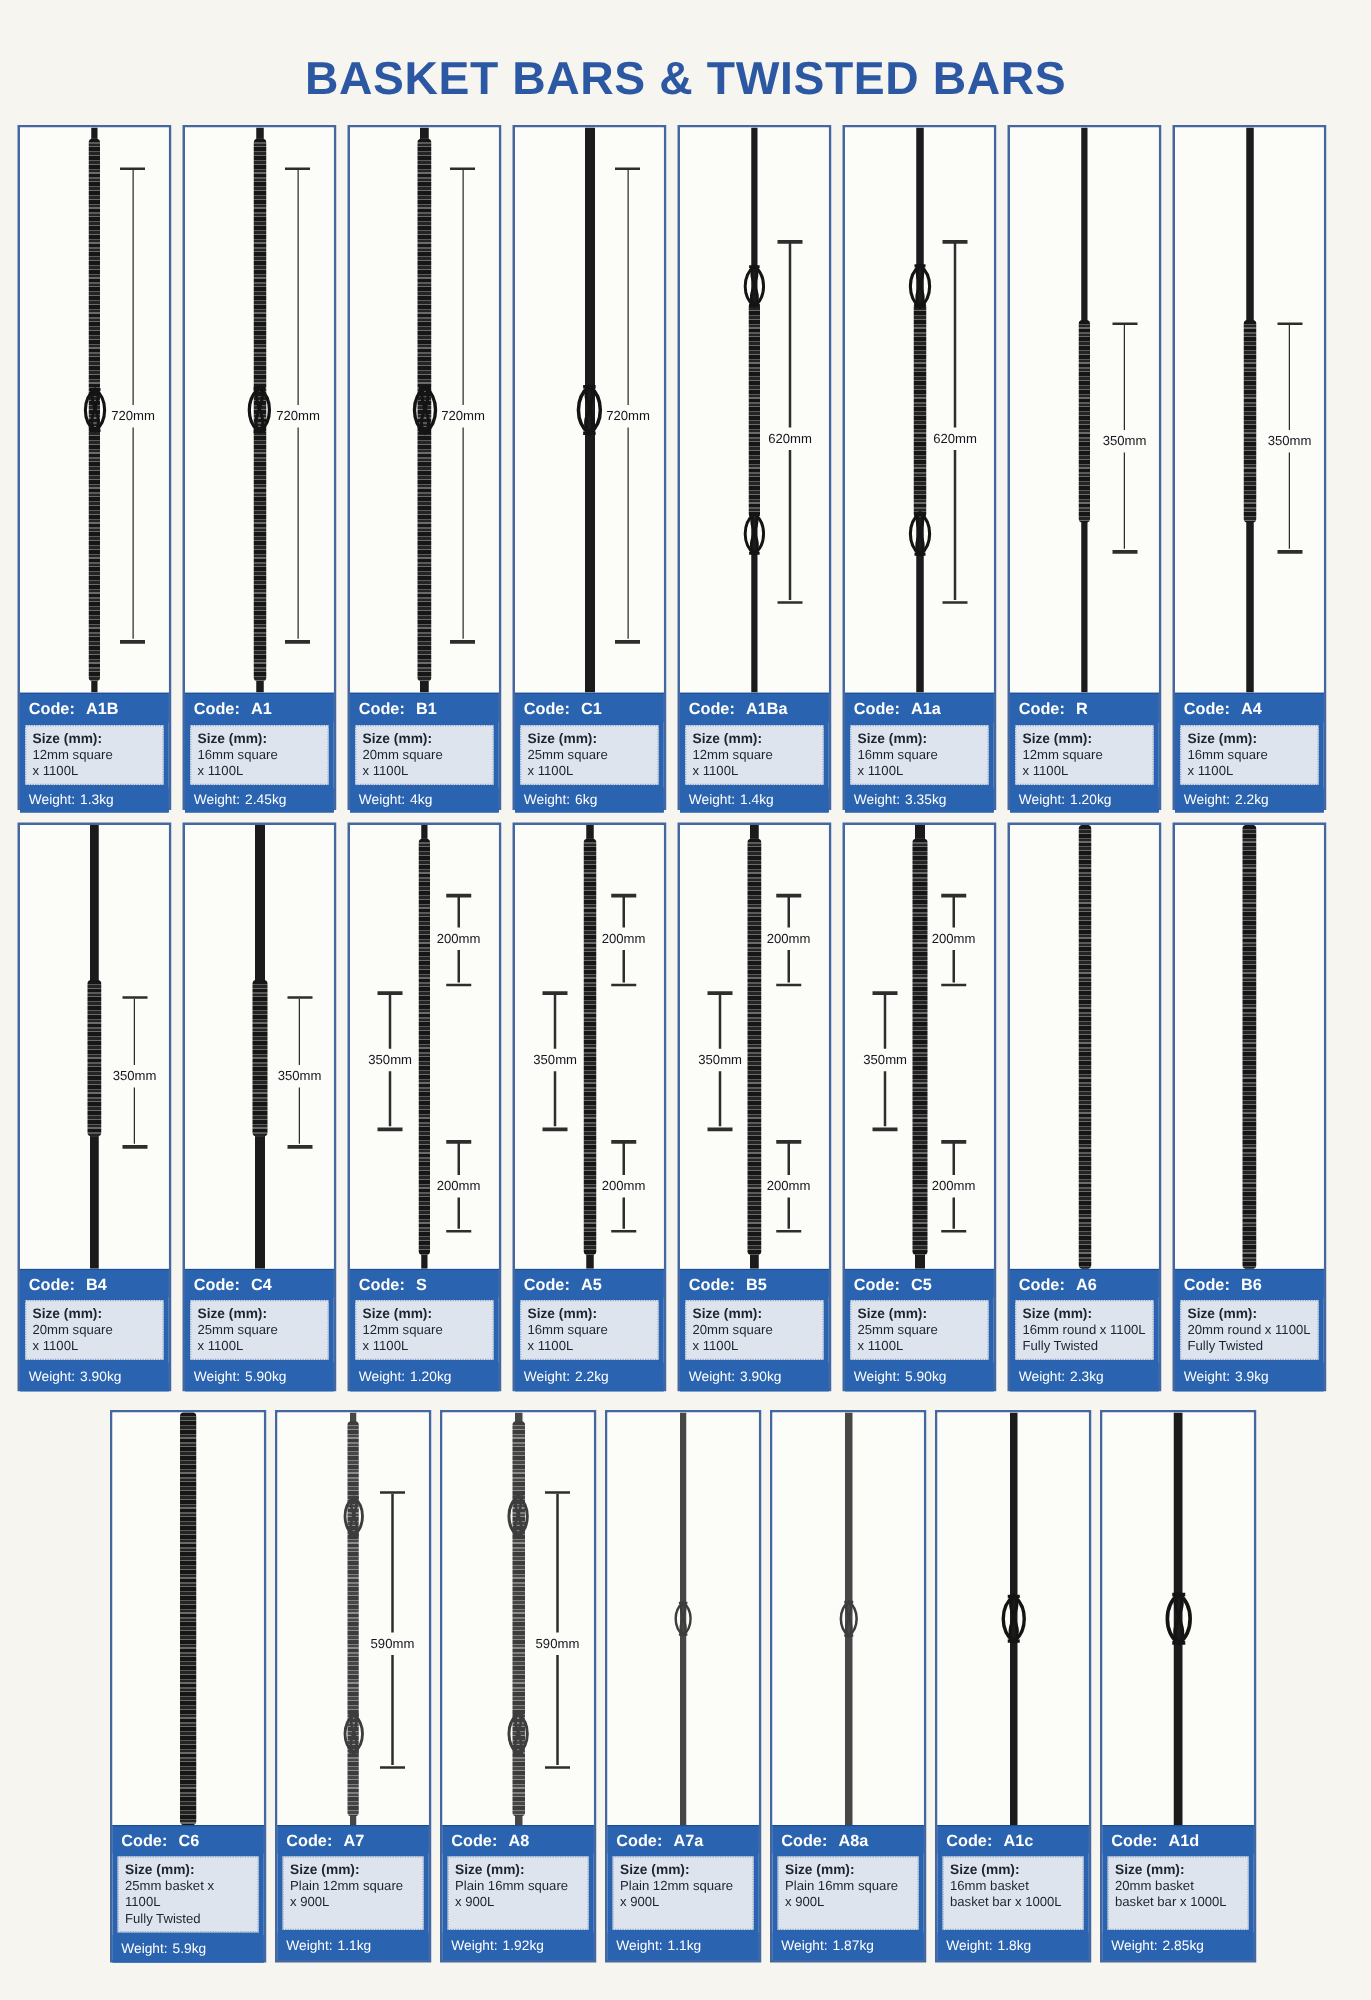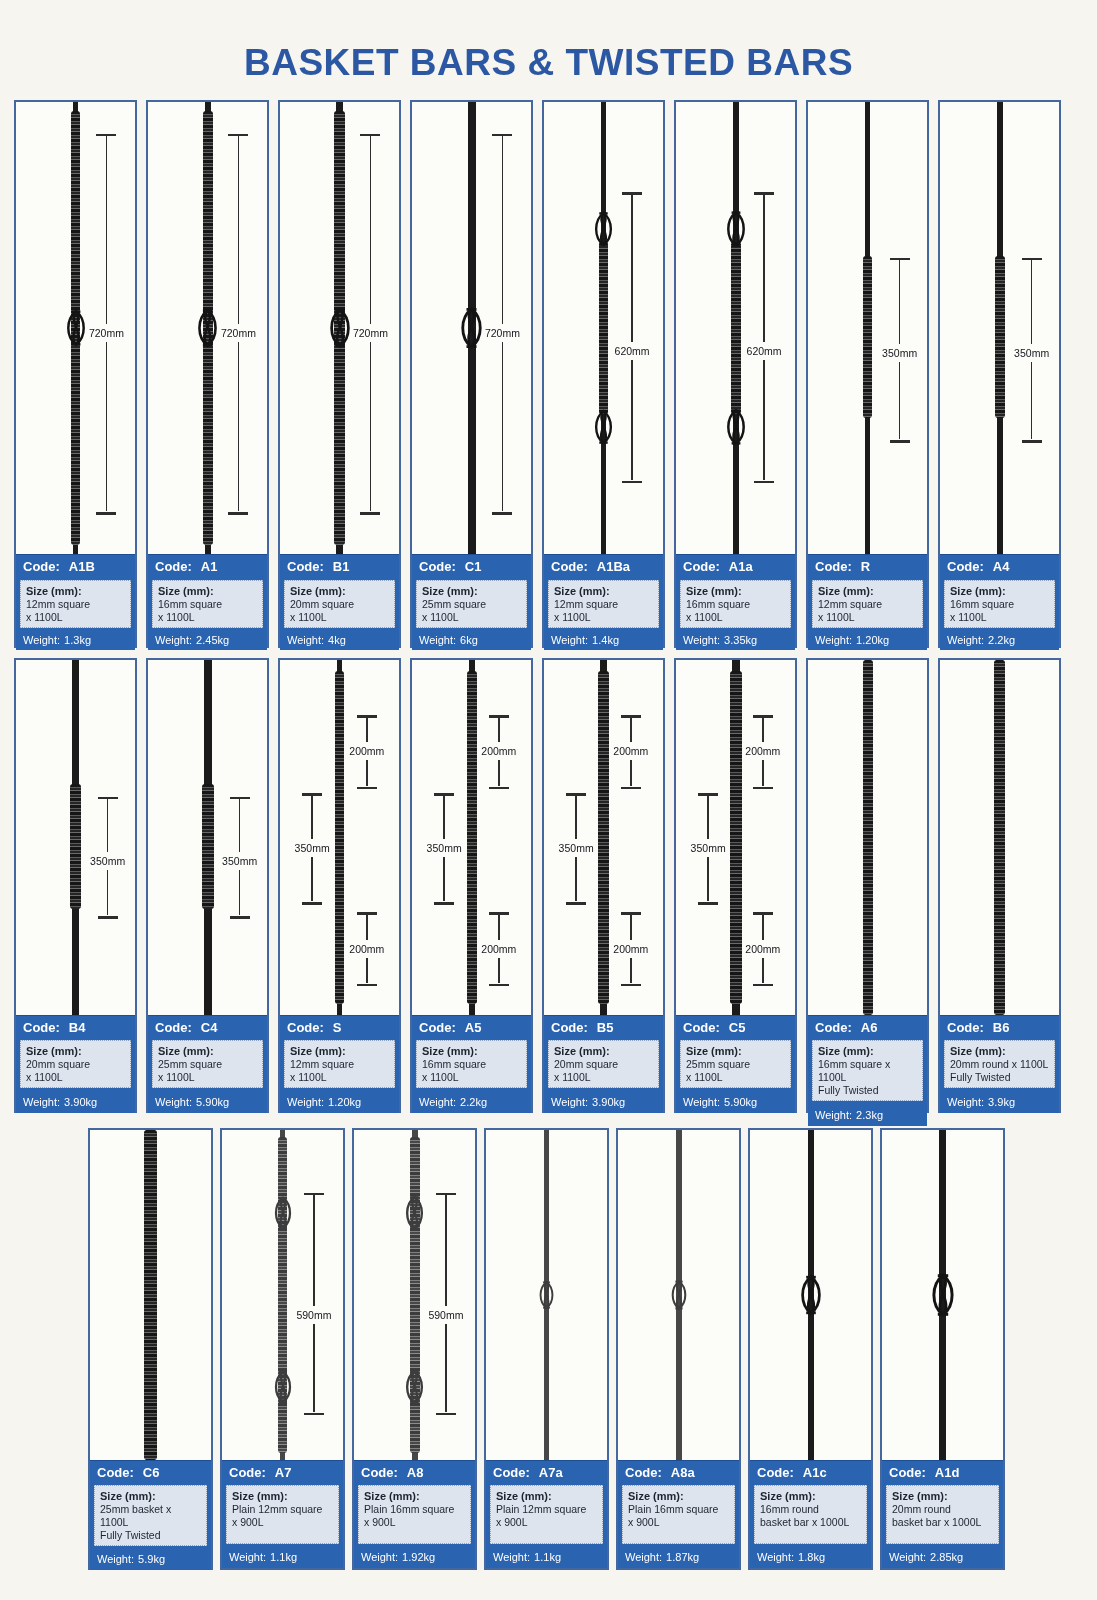--- a/index.html
+++ b/index.html
@@ -565,21 +565,21 @@
         <div class="bar bar-black" style="width: 6px; left: 56.5px;"></div>
         <div class="twist twist-black" style="left: 54.5px; width: 10px; top: 0px; height: 355px;"></div>
       </div>
       <div class="info">
         <div class="code-bar" style="height: 22px;">
           <span>Code:</span>
           <span class="code-val">A6</span>
         </div>
         <div class="size-panel">
           <div class="size-head">Size (mm):</div>
-          <div class="size-line">16mm square x 1100L</div>
+          <div class="size-line">16mm round x 1100L</div>
           <div class="size-line">Fully Twisted</div>
         </div>
         <div class="weight-bar" style="height: 23px;">
           <span>Weight:</span>
           <span class="weight-val">2.3kg</span>
         </div>
       </div>
     </div>
     <div class="card" style="left: 938px; top: 658px; width: 123px; height: 455px;">
       <div class="img-area" style="height: 355px;">
@@ -772,21 +772,21 @@
             <rect x="9" y="44.6" width="12" height="3.4" fill="#141414"></rect>
           </svg></div>
       </div>
       <div class="info">
         <div class="code-bar" style="height: 22px;">
           <span>Code:</span>
           <span class="code-val">A1c</span>
         </div>
         <div class="size-panel">
           <div class="size-head">Size (mm):</div>
-          <div class="size-line">16mm round</div>
+          <div class="size-line">16mm basket</div>
           <div class="size-line">basket bar x 1000L</div>
         </div>
         <div class="weight-bar" style="height: 22px;">
           <span>Weight:</span>
           <span class="weight-val">1.8kg</span>
         </div>
       </div>
     </div>
     <div class="card" style="left: 880px; top: 1128px; width: 125px; height: 442px;">
       <div class="img-area" style="height: 330px;">
@@ -799,21 +799,21 @@
             <rect x="9" y="44.6" width="12" height="3.4" fill="#141414"></rect>
           </svg></div>
       </div>
       <div class="info">
         <div class="code-bar" style="height: 22px;">
           <span>Code:</span>
           <span class="code-val">A1d</span>
         </div>
         <div class="size-panel">
           <div class="size-head">Size (mm):</div>
-          <div class="size-line">20mm round</div>
+          <div class="size-line">20mm basket</div>
           <div class="size-line">basket bar x 1000L</div>
         </div>
         <div class="weight-bar" style="height: 22px;">
           <span>Weight:</span>
           <span class="weight-val">2.85kg</span>
         </div>
       </div>
     </div>
   </div>
 

